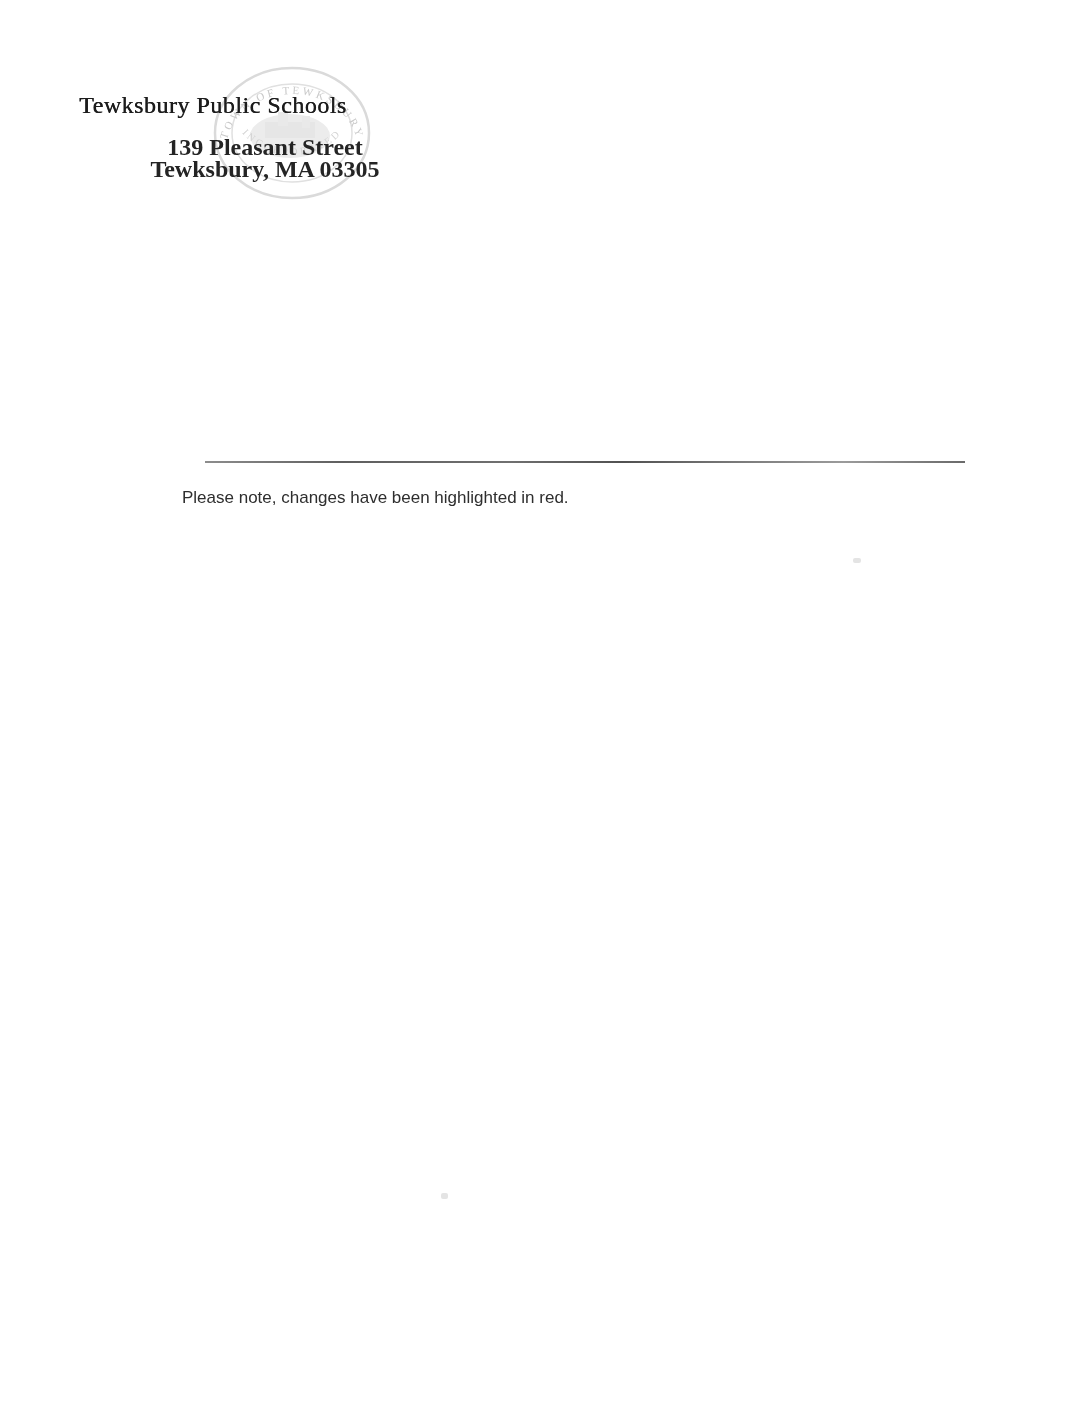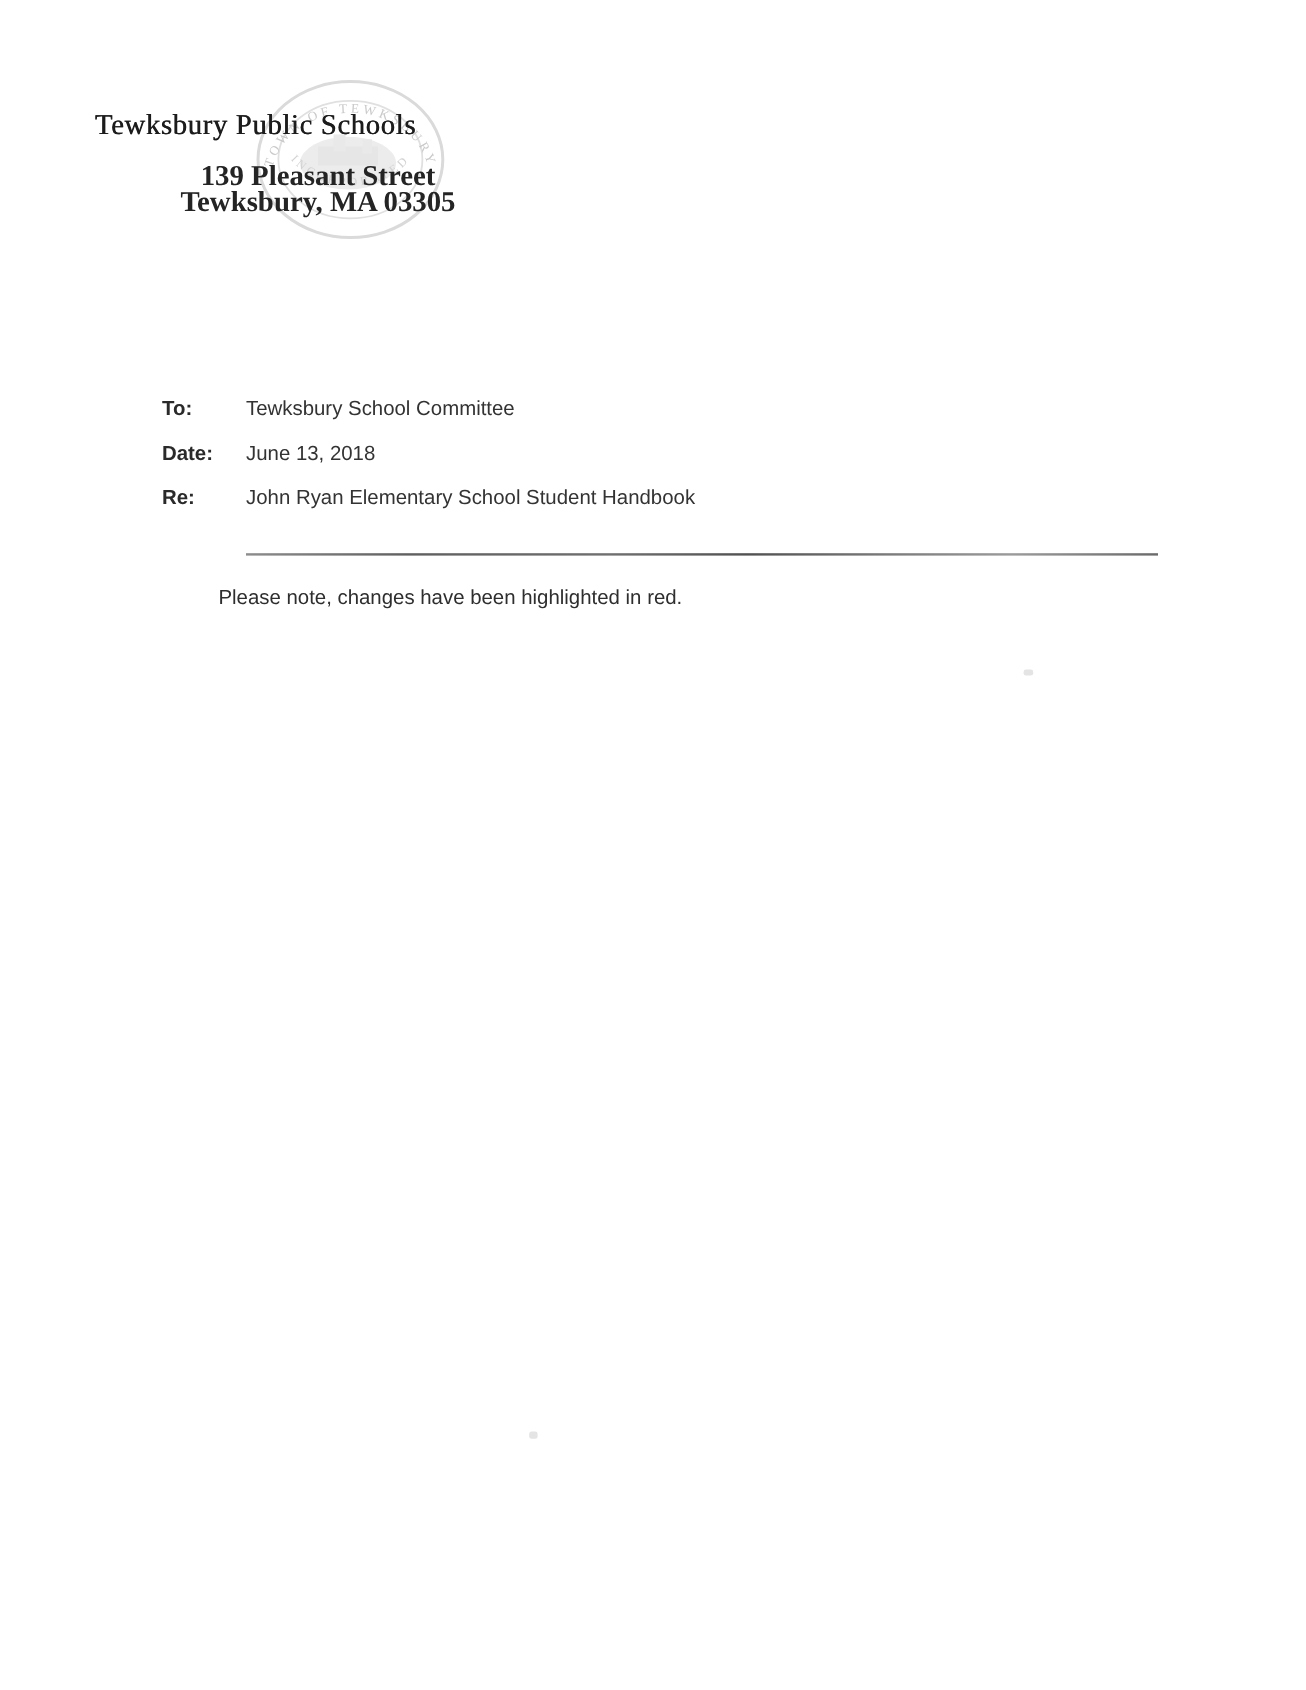--- a/index.html
+++ b/index.html
@@ -141,34 +141,20 @@
   </svg>
 
   <div class="school-name">Tewksbury Public Schools</div>
 
   <div class="address-block">
     <div>139 Pleasant Street</div>
     <div>Tewksbury, MA 03305</div>
   </div>
 
 
-  <div class="memo-fields">
-    <div class="memo-row">
-      <span class="memo-label">To:</span>
-      <span class="memo-value">Tewksbury School Committee</span>
-    </div>
-    <div class="memo-row">
-      <span class="memo-label">Date:</span>
-      <span class="memo-value">June 13, 2018</span>
-    </div>
-    <div class="memo-row">
-      <span class="memo-label">Re:</span>
-      <span class="memo-value">John Ryan Elementary School Student Handbook</span>
-    </div>
-  </div>
 
   <div class="rule"></div>
 
   <div class="memo-body">Please note, changes have been highlighted in red.</div>
 
   <div class="speck speck-1"></div>
   <div class="speck speck-2"></div>
 
 </div>
 

